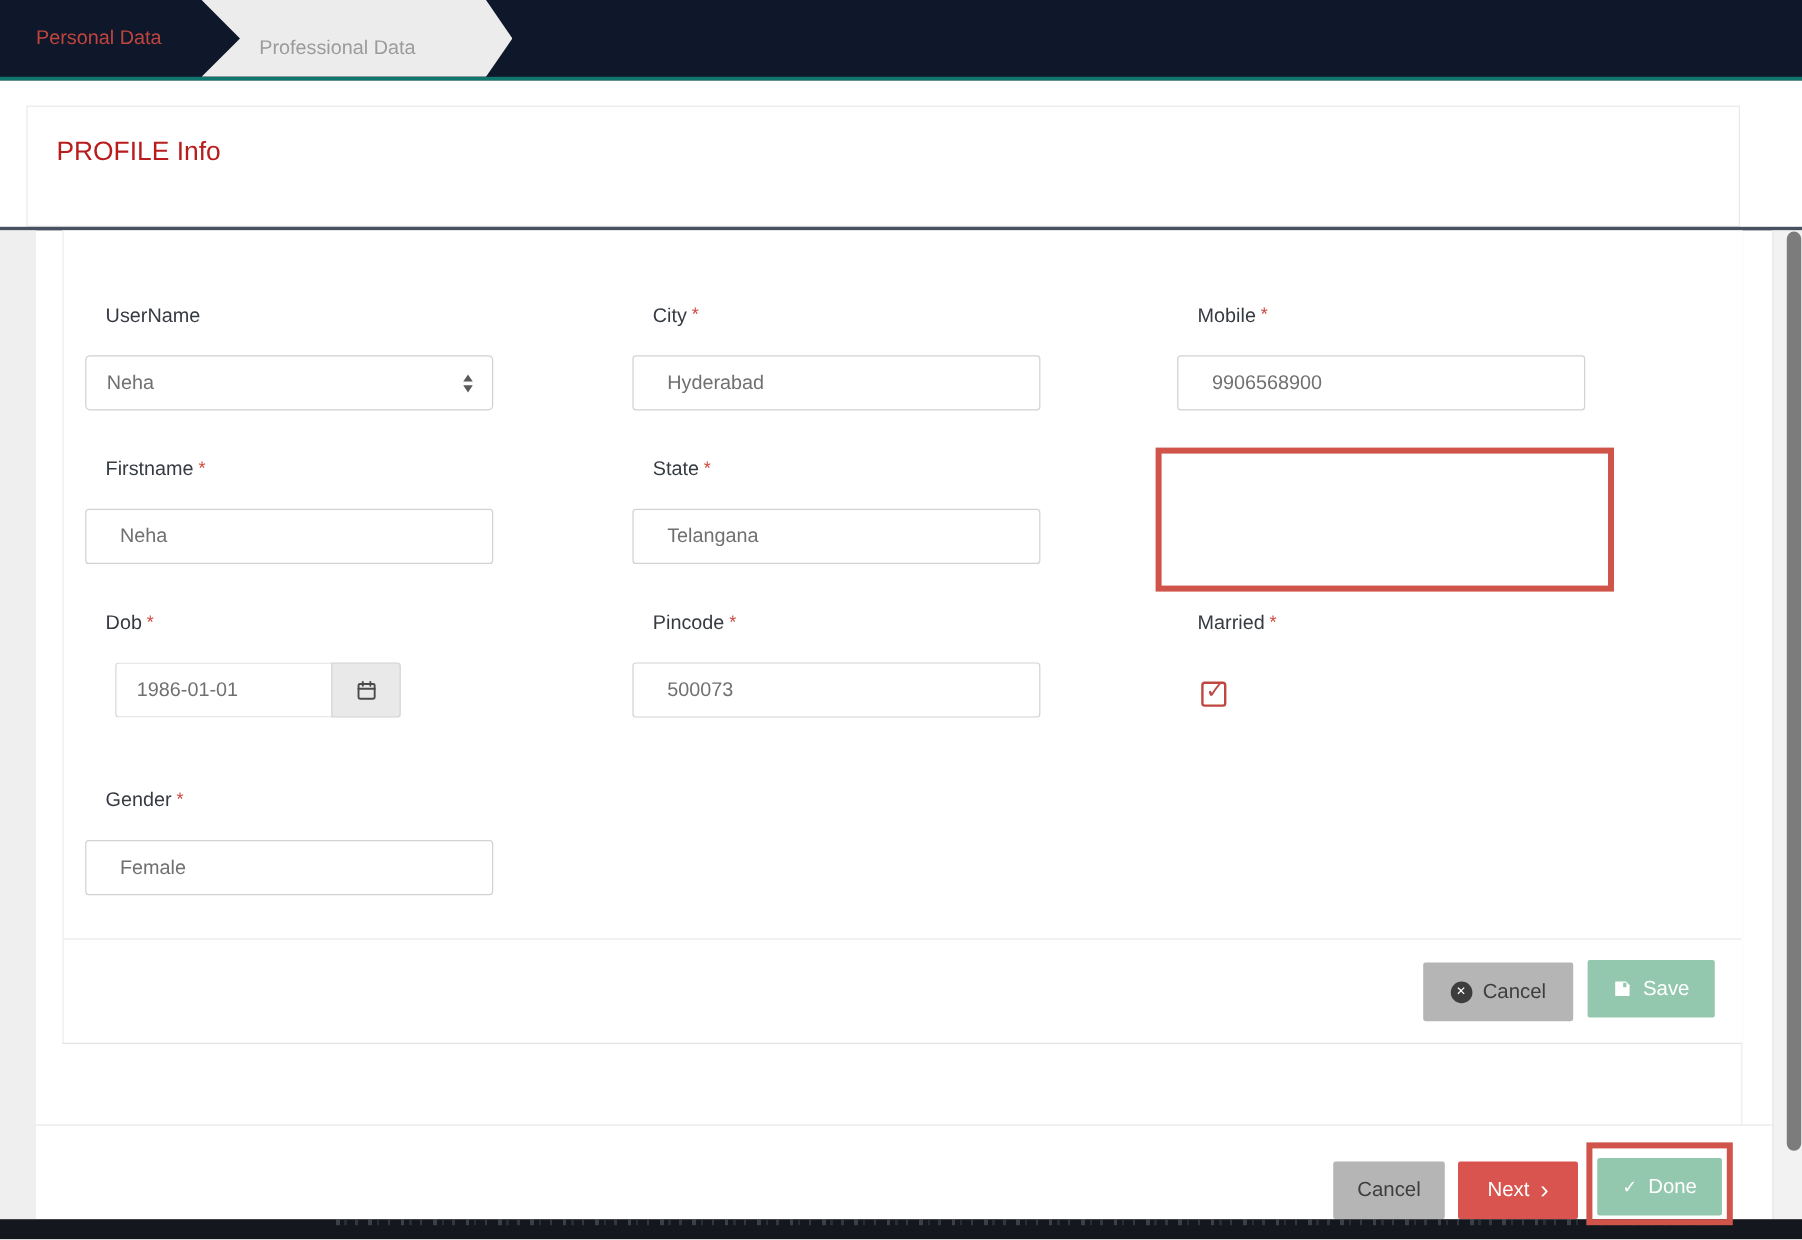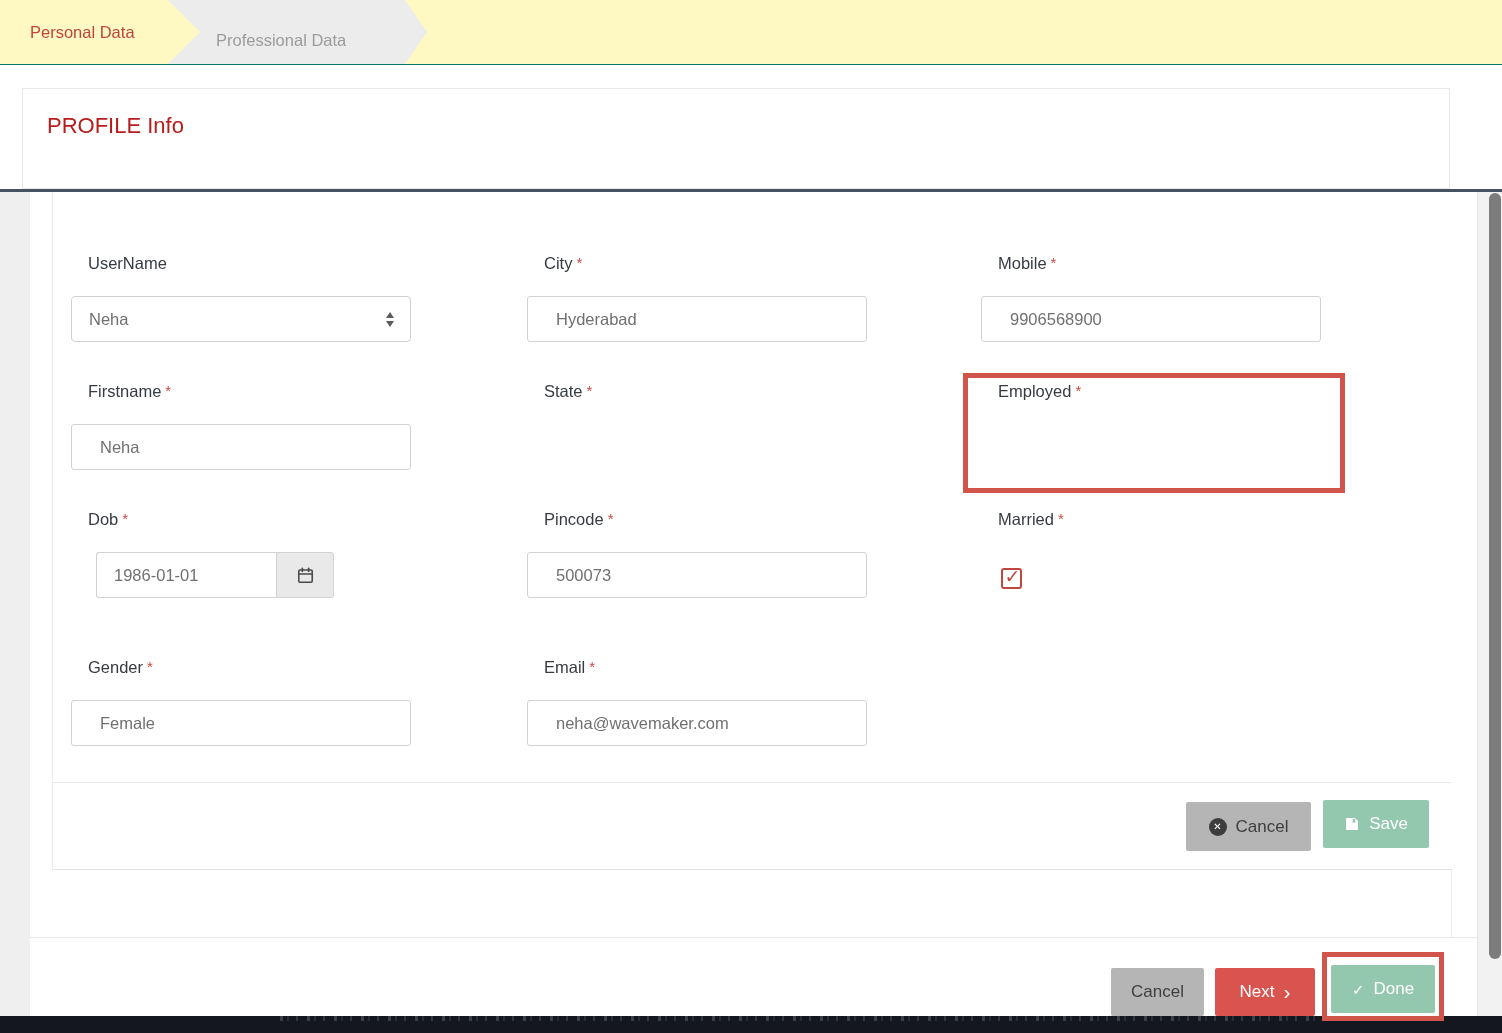--- a/index.html
+++ b/index.html
@@ -1,21 +1,21 @@
 <!DOCTYPE html>
 <html><head>
 <meta charset="utf-8">
 <style>
   html,body{margin:0;padding:0;background:#fff;}
   #screen{position:relative;width:1502px;height:1033px;overflow:hidden;background:#fff;
           font-family:"Liberation Sans","DejaVu Sans",sans-serif;}
 
   
-  .tabbar{position:absolute;left:0;top:0;width:1502px;height:64px;background:#fef9c3;
-          border-bottom:1px solid #0f766e;}
+  .tabbar{position:absolute;left:0;top:0;width:1502px;height:64px;background:#0f172a;
+          border-bottom:3px solid #0f766e;}
   .tab-active{position:absolute;left:30px;top:0;height:64px;display:flex;align-items:center;
           font-size:16.5px;color:#c0453e;cursor:pointer;}
   .tab-next{position:absolute;left:168px;top:0;width:259px;height:80px;background:#ececec;
           clip-path:polygon(0 0,237px 0,259px 32px,237px 64px,0 64px,32px 32px);
           display:flex;align-items:center;padding-left:48px;box-sizing:border-box;
           font-size:16.5px;color:#9b9b9b;cursor:pointer;}
 
   
   .card{position:absolute;left:22px;top:88px;width:1428px;height:101px;background:#fff;
         border:1px solid #e9e9e9;box-sizing:border-box;}
@@ -145,26 +145,24 @@
     <div class="lbl">
       <span>Firstname</span><span class="req">*</span>
     </div>
     <input class="inp" value="Neha" style="">
   </div>
 
   <div class="fg" style="left:527px;top:382px">
     <div class="lbl">
       <span>State</span><span class="req">*</span>
     </div>
+    <input class="inp" value="Telangana" style="">
   </div>
 
   <div class="fg" style="left:981px;top:382px">
-    <div class="lbl">
-      <span>Employed</span><span class="req">*</span>
-    </div>
   </div>
 
   <div class="fg" style="left:71px;top:510px">
     <div class="lbl">
       <span>Dob</span><span class="req">*</span>
     </div>
     <div class="dobwrap">
       <input class="dob-input" value="1986-01-01" style="">
       <div class="dob-addon">
         <svg width="19" height="19" viewBox="0 0 24 24" fill="none" stroke="#4a4a4a" stroke-width="2" stroke-linecap="round">
@@ -193,26 +191,20 @@
     </div>
   </div>
 
   <div class="fg" style="left:71px;top:658px">
     <div class="lbl">
       <span>Gender</span><span class="req">*</span>
     </div>
     <input class="inp" value="Female" style="">
   </div>
 
-  <div class="fg" style="left:527px;top:658px">
-    <div class="lbl">
-      <span>Email</span><span class="req">*</span>
-    </div>
-    <input class="inp" value="neha@wavemaker.com" style="">
-  </div>
 
   <div class="btn btn-gray btn-cancel-panel">
     <span class="xcircle">✕</span>
     <span>Cancel</span>
   </div>
   <div class="btn btn-green btn-save">
     <svg width="16" height="16" viewBox="0 0 24 24">
       <path d="M4 3 h12.5 L21 7.5 V20 a1 1 0 0 1 -1 1 H4 a1 1 0 0 1 -1 -1 V4 a1 1 0 0 1 1 -1 z" fill="#ffffff"></path>
       <rect x="13" y="4.5" width="4" height="5.5" fill="#93c8af"></rect>
     </svg>

